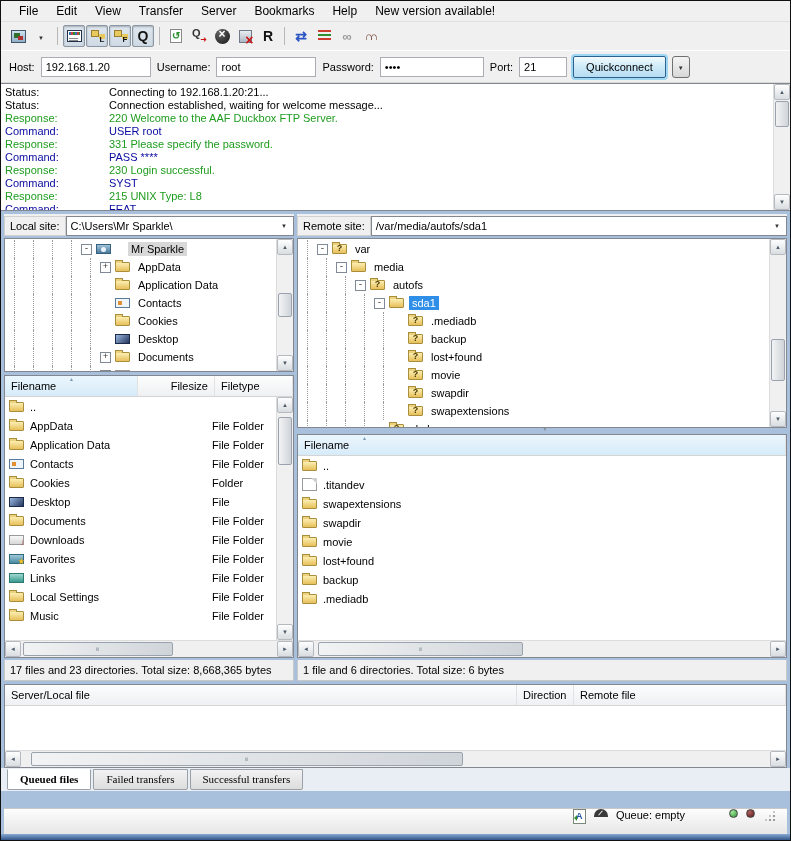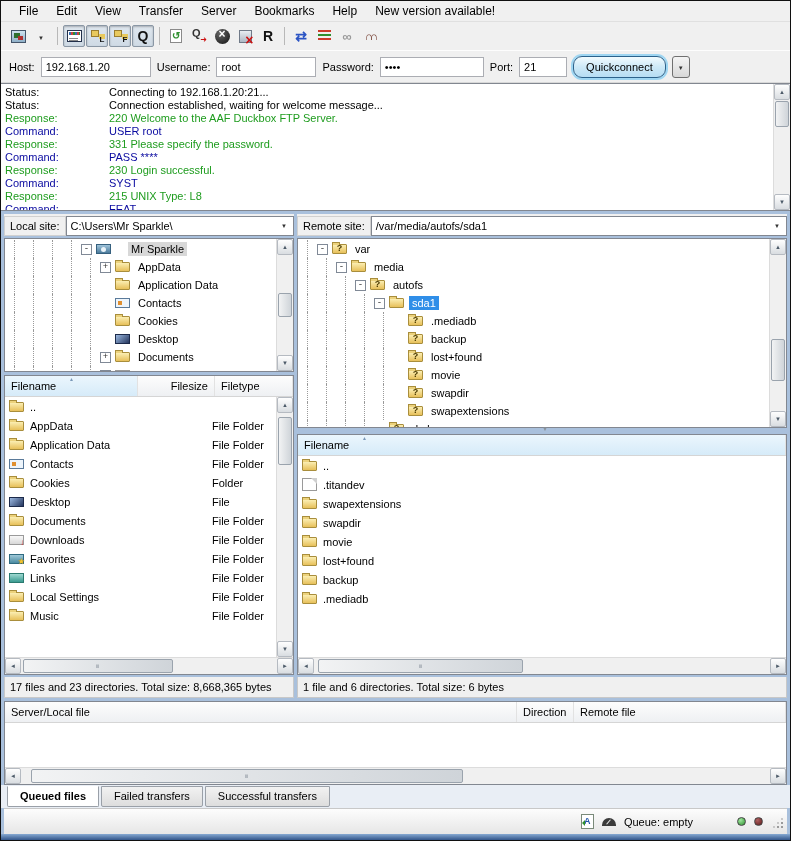--- a/index.html
+++ b/index.html
@@ -67,21 +67,21 @@
   .ico-link::before { content:"∞"; font-size:13px; font-weight:bold; color:#9a9a9a; }
   .ico-find::before { content:"∩∩"; letter-spacing:-3px; font-size:11px; font-weight:bold; color:#6e3527; }
 
   
   .quickbar { height:33px; flex:0 0 33px; background:#f0f0f0; display:flex; align-items:center; padding:0 8px; gap:6px;
     border-top:1px solid #fdfdfd; border-bottom:1px solid #d8d8d8; }
   .q-label { white-space:nowrap; }
   .q-input { height:20px; border:1px solid #abadb3; background:#fff; padding:2px 4px; font-family:inherit; font-size:11px; }
   .q-host { width:110px; } .q-user { width:100px; } .q-pass { width:104px; } .q-port { width:48px; }
   .qc-btn { height:22px; padding:2px 12px; font-size:11px; font-family:inherit; color:#000;
-    background:linear-gradient(180deg,#f2fbfe,#cde9f7 50%,#b6ddf3); border:1px solid #2c628b; border-radius:9px;
+    background:linear-gradient(180deg,#f2fbfe,#cde9f7 50%,#b6ddf3); border:1px solid #2c628b; border-radius:2px;
     box-shadow:0 0 0 2px #9fd6f2; }
   .qc-dd { height:22px; width:18px; border:1px solid #707070; border-radius:3px; background:linear-gradient(180deg,#f4f4f4,#d8d8d8);
     display:flex; align-items:center; justify-content:center; }
 
   
   .logpanel { flex:0 0 128px; background:#fff; border:1px solid #828790; border-left:none; border-right:none;
     position:relative; overflow:hidden; }
   .loglines { position:absolute; left:4px; top:2px; right:20px; }
   .logline { display:flex; height:13px; line-height:13px; white-space:nowrap; }
   .ltype { width:104px; flex:0 0 104px; }
@@ -176,28 +176,28 @@
   .hsplit::before { content:"▼"; position:absolute; left:50%; top:-2px; font-size:6px; color:#8a939c; }
 
   
   .queue { flex:0 0 84px; margin:3px 3px 0 3px; background:#fff; border:1px solid #828790; display:flex; flex-direction:column; }
   .qh-file { flex:0 0 512px; }
   .qh-dir { flex:0 0 57px;align-items:center; }
   .qh-remote { flex:1; }
   .queue .listrows { flex:1; }
 
   
-  .tabs { flex:0 0 23px; display:flex; align-items:flex-start; padding:1px 3px 0 6px; gap:2px; background:#e9eef5; }
+  .tabs { flex:0 0 23px; display:flex; align-items:flex-start; padding:1px 3px 0 6px; gap:2px; background:#e9eef5;font-family:Liberation Serif, serif; }
   .tab { padding:3px 12px 4px 12px; border:1px solid #9aa0a8; border-radius:0 0 2px 2px; background:linear-gradient(180deg,#f2f2f2,#dddddd);
     white-space:nowrap; }
   .tab.active { background:#fff; font-weight:bold; border-top-color:#fff; }
 
   
   .statusbar { flex:0 0 26px; background:linear-gradient(180deg,#fdfdfd,#e6e6e6); border-top:1px solid #c8c8c8;
-    display:flex; align-items:center; justify-content:flex-end; padding:0 4px; gap:8px; margin:0 3px 0 3px; }
+    display:flex; justify-content:flex-end; padding:0 12px; gap:8px; margin:17px 3px 0 3px; }
   .ico-ttype { width:13px; height:15px; border:1px solid #7a8a7a; background:#fff; position:relative; }
   .ico-ttype::before { content:"A"; position:absolute; left:2px; top:1px; font-size:9px; font-weight:bold; color:#2255aa; }
   .ico-ttype::after { content:""; position:absolute; left:-3px; top:5px; border:3px solid transparent; border-right-color:#2f8f2f; }
   .ico-gauge { width:14px; height:8px; border-radius:7px 7px 0 0; background:#3a3a3a; position:relative; }
   .ico-gauge::after { content:""; position:absolute; left:6px; top:1px; width:1px; height:6px; background:#f0f0f0; transform:rotate(40deg); }
   .led { width:9px; height:9px; border-radius:50%; border:1px solid #444; }
   .led.green { background:radial-gradient(circle at 35% 30%,#9fe89f,#2f8f2f); }
   .led.red { background:radial-gradient(circle at 35% 30%,#b06060,#5a1a1a); }
   .corner-grip { width:12px; height:12px; position:relative; }
   .corner-grip::before { content:""; position:absolute; right:0; bottom:0; width:2px; height:2px; background:#9a9a9a;

